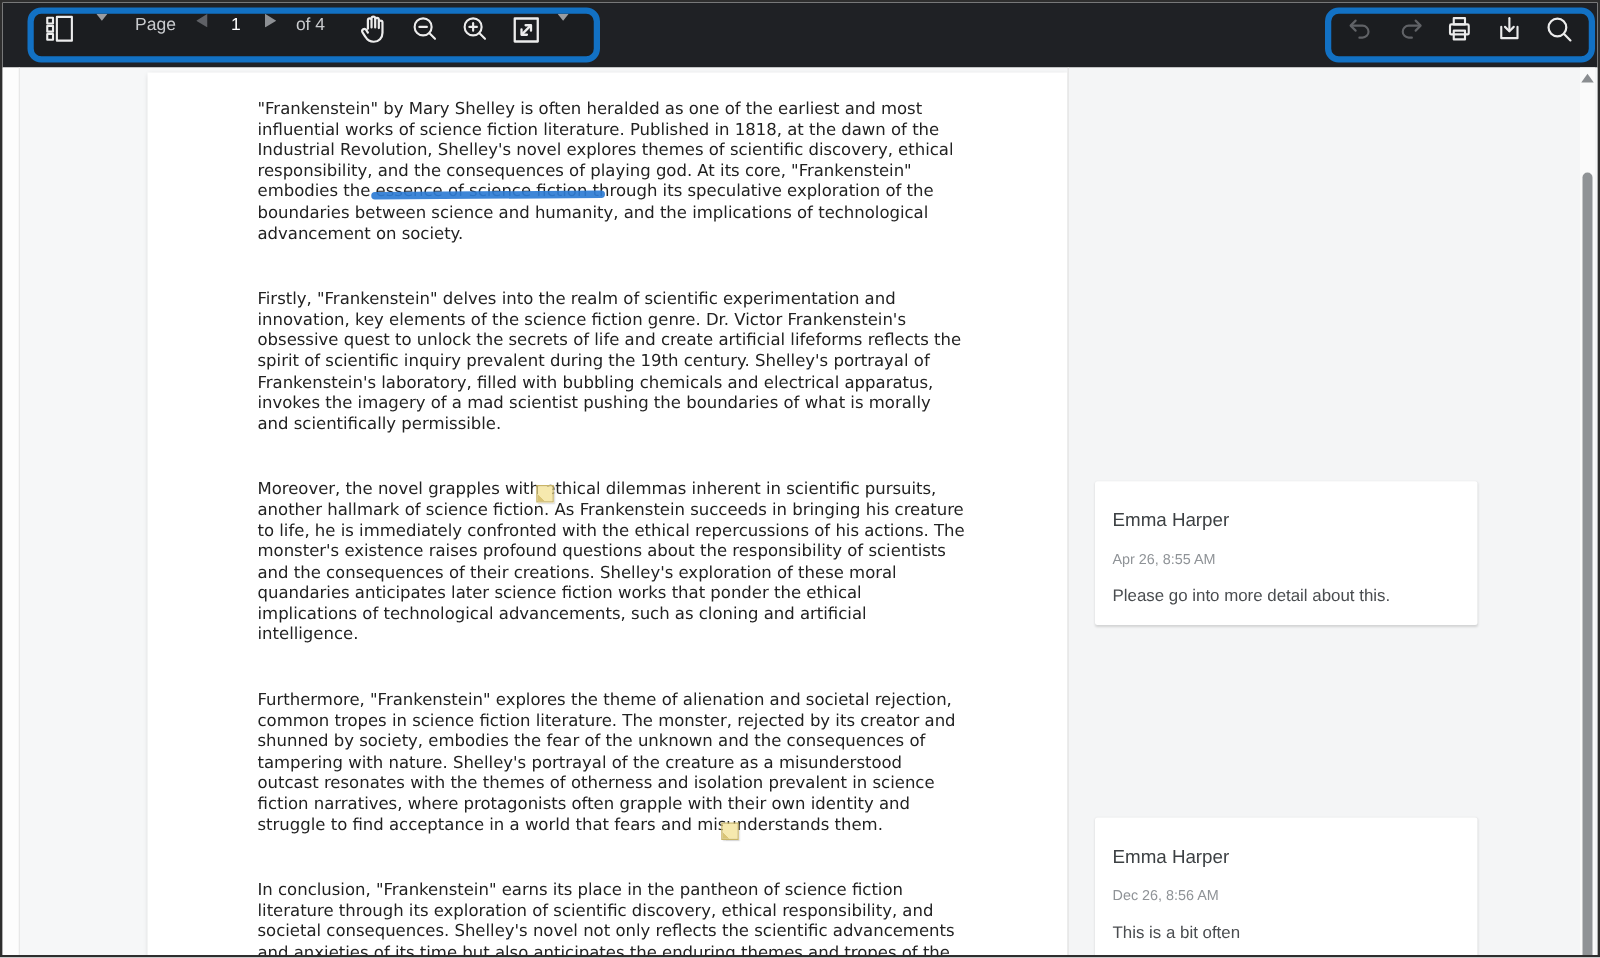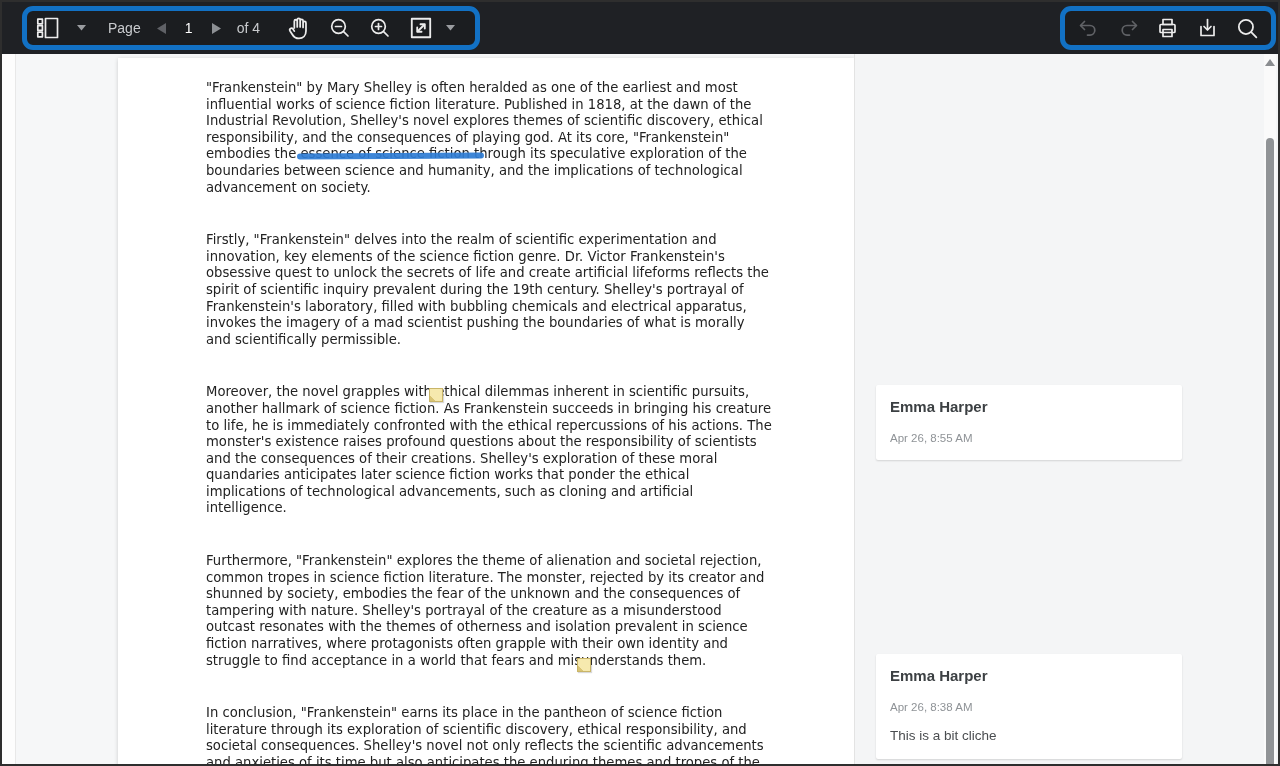--- a/index.html
+++ b/index.html
@@ -1,21 +1,21 @@
 <!DOCTYPE html>
 <html><head>
 <meta charset="utf-8">
 <style>
   html,body{margin:0;padding:0;background:#fff;}
   *{box-sizing:border-box;}
   .frame{position:relative;width:1280px;height:766px;border:2px solid #2e2e2e;background:#fff;overflow:hidden;font-family:"Liberation Sans",sans-serif;}
 
   
   .toolbar{position:absolute;left:0;top:0;width:100%;height:52px;background:#1f2125;}
-  .tb-group{position:absolute;top:4px;height:44px;border:5px solid #1271c4;border-radius:11px;background:#1b1d20;display:flex;align-items:center;}
+  .tb-group{position:absolute;top:4px;height:44px;border:5px solid #1271c4;border-radius:11px;background:#1b1d20;display:flex;align-items:flex-start;}
   .tb-left{left:20px;width:458px;padding:0 8px;gap:16px;}
   .tb-right{left:1058px;width:216px;justify-content:space-around;padding:0 4px;}
   .tb-btn{display:flex;align-items:center;justify-content:center;background:none;border:none;padding:0;cursor:pointer;}
   .icon-light{color:#ececec;}
   .icon-dim{color:#606266;}
   .tb-text{color:#c9cbce;font-size:14px;}
   .page-num{color:#fff;font-size:14px;min-width:14px;text-align:center;}
   .chev{width:9px;height:6px;}
   .chev polygon{fill:#9a9ca0;}
   .nav-tri{width:9px;height:11px;}
@@ -29,21 +29,21 @@
   .page{position:absolute;left:102px;top:4px;width:736px;height:712px;background:#fff;box-shadow:0 1px 4px rgba(0,0,0,.18);}
   .page-text{position:absolute;left:88px;top:22px;width:566px;font-family:"DejaVu Sans",sans-serif;font-size:13.2px;line-height:16.6px;color:#222;}
   .page-text p{margin:0 0 36px 0;}
   .ink-strike{position:relative;}
   .ink-strike::after{content:"";position:absolute;left:-3px;right:-15px;top:42%;height:6px;background:#2e7cd4;border-radius:3px;opacity:.92;transform:rotate(-.35deg);}
   .note{position:absolute;width:14px;height:14px;background:linear-gradient(45deg,#d9c475 4px,#f6e9ae 4px);border:1px solid #c9b568;box-shadow:1px 1px 1px rgba(0,0,0,.15);}
 
   
   .comments-panel{position:relative;width:424px;height:100%;background:#f4f5f6;border-left:1px solid #e3e3e3;}
   .comment-card{position:absolute;left:21px;width:306px;background:#fff;border-radius:2px;box-shadow:0 1px 2px rgba(0,0,0,.14);padding:13px 14px 16px 14px;cursor:pointer;}
-  .comment-author{font-size:15px;font-weight:bold;color:#3c4043;}
+  .comment-author{font-size:15px;font-weight:normal;color:#3c4043;margin-top:10px;}
   .comment-time{font-size:11.5px;color:#8f9397;margin-top:17px;}
   .comment-body{font-size:13.5px;color:#4a4d50;margin-top:15px;}
 
   
   .scrollbar{position:absolute;right:2px;top:0;bottom:0;width:12px;background:#fafafa;}
   .scroll-up{position:absolute;top:5px;left:1px;width:0;height:0;border-left:5px solid transparent;border-right:5px solid transparent;border-bottom:7px solid #8a8d90;cursor:pointer;}
   .scroll-thumb{position:absolute;left:2px;top:84px;bottom:0;width:8px;background:#909396;border-radius:4px 4px 0 0;cursor:pointer;}
 </style>
 </head>
 <body>
@@ -164,25 +164,26 @@
         </div>
         <div class="note" style="left:311px;top:330px;"></div>
         <div class="note" style="left:459px;top:600px;"></div>
       </div>
     </div>
 
     <div class="comments-panel">
       <div class="comment-card" style="top:331px;">
         <div class="comment-author">Emma Harper</div>
         <div class="comment-time">Apr 26, 8:55 AM</div>
+        <div class="comment-body">Please go into more detail about this.</div>
       </div>
       <div class="comment-card" style="top:600px;">
         <div class="comment-author">Emma Harper</div>
-        <div class="comment-time">Apr 26, 8:38 AM</div>
-        <div class="comment-body">This is a bit cliche</div>
+        <div class="comment-time">Dec 26, 8:56 AM</div>
+        <div class="comment-body">This is a bit often</div>
       </div>
       <div class="scrollbar">
         <div class="scroll-up"></div>
         <div class="scroll-thumb"></div>
       </div>
     </div>
   </div>
 </div>
 
 </body></html>

